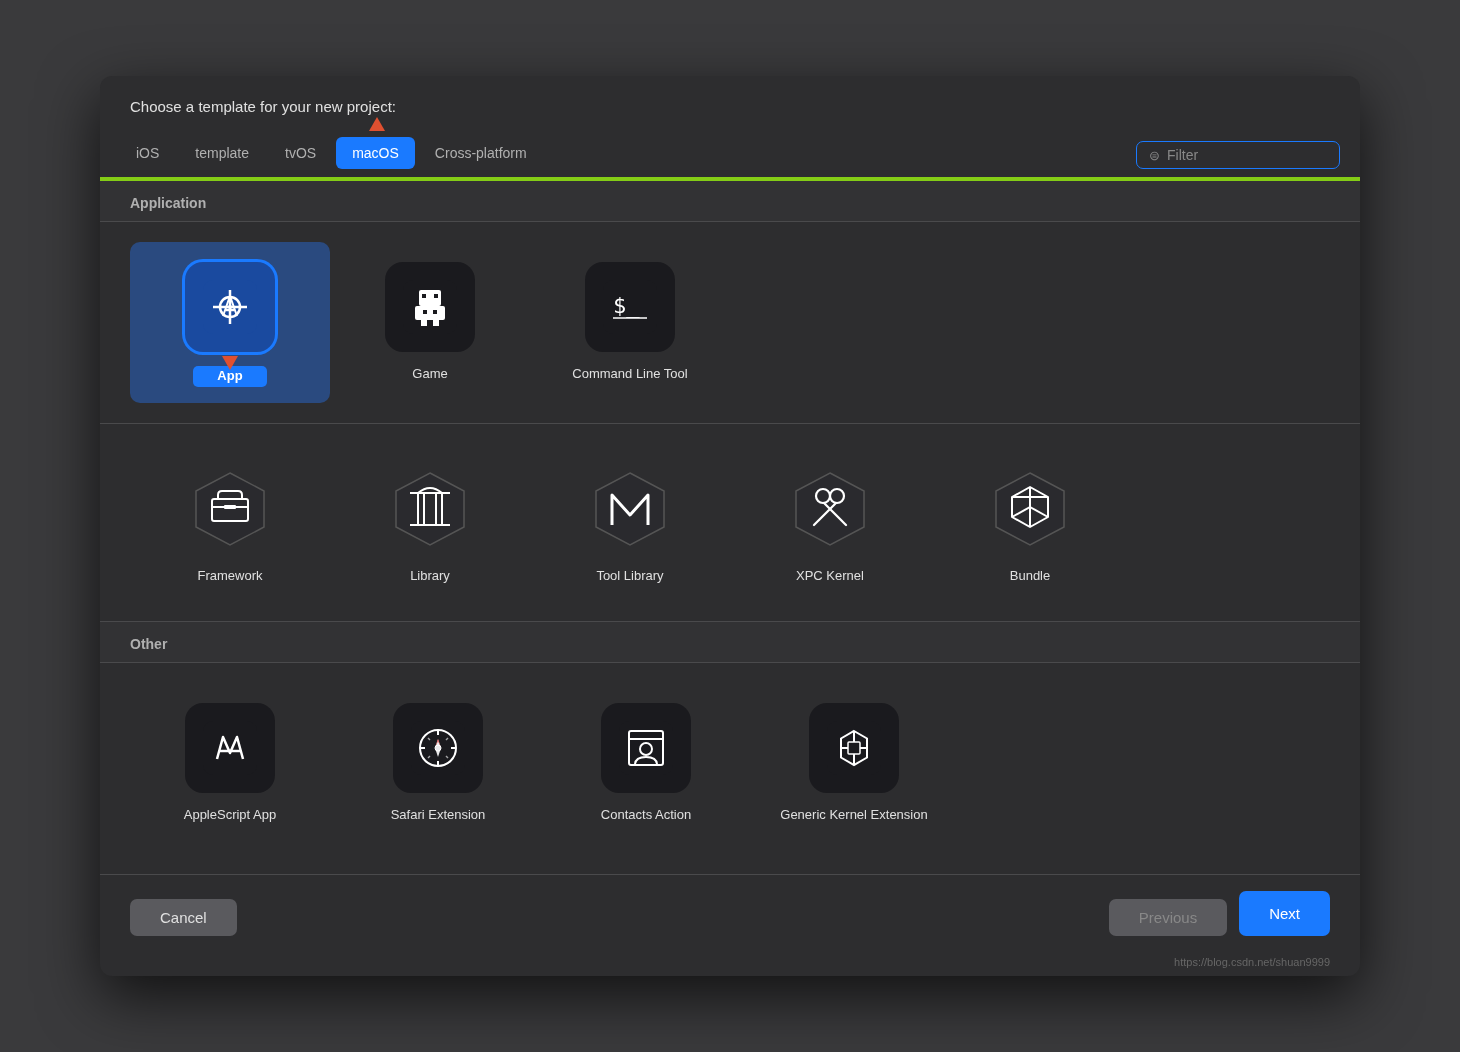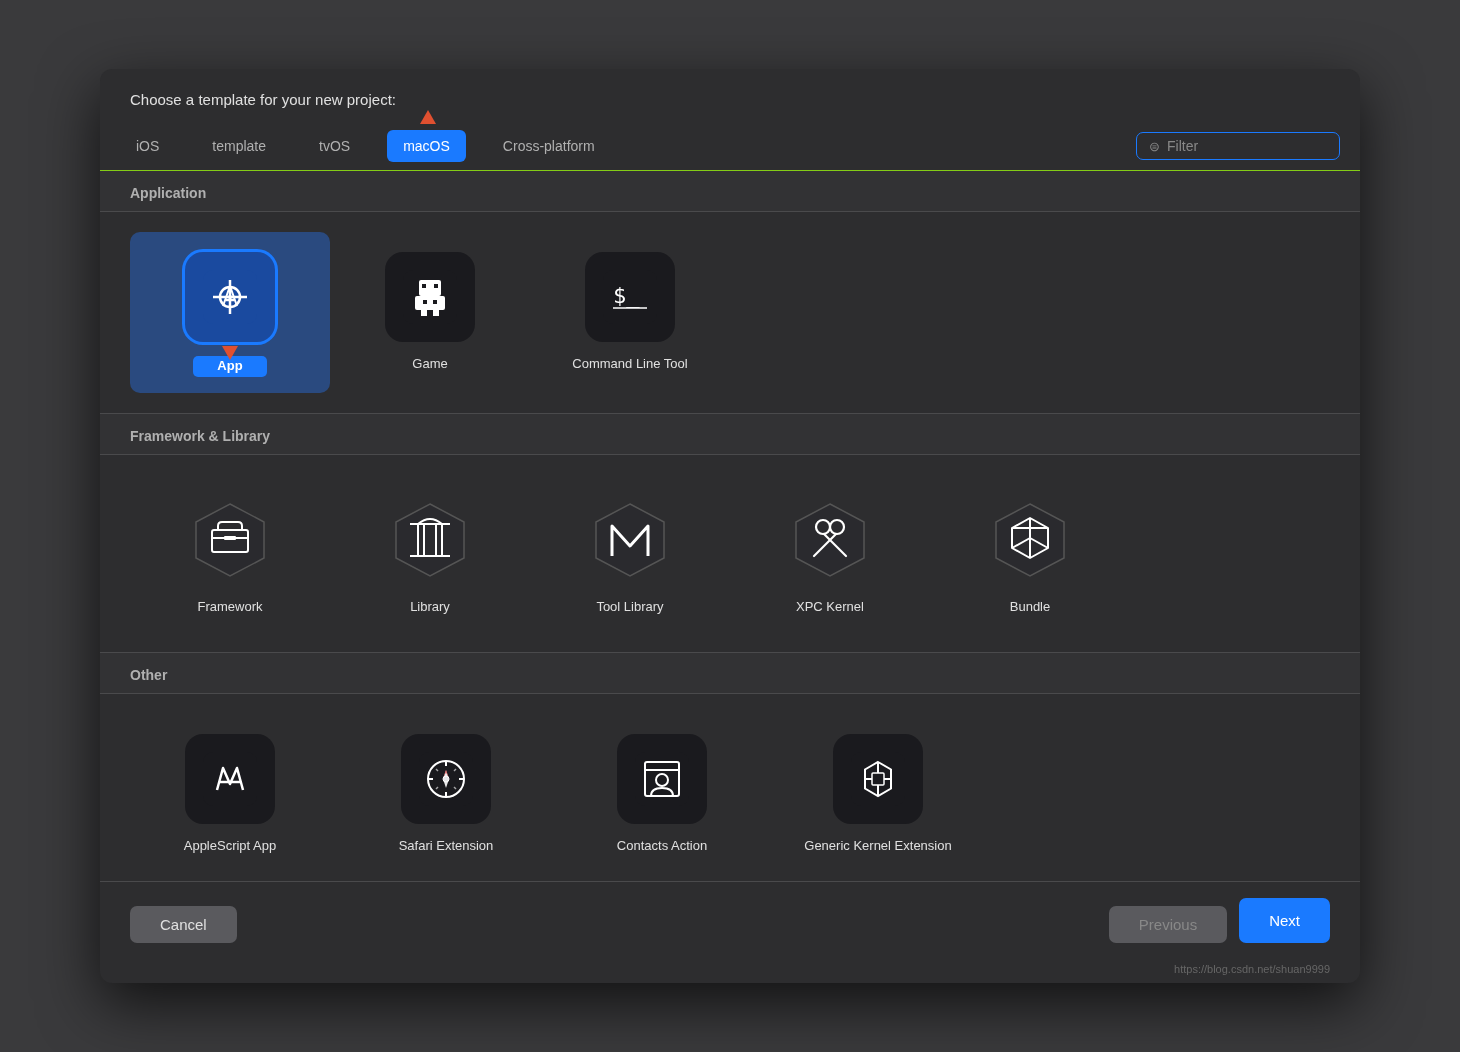--- a/index.html
+++ b/index.html
@@ -192,32 +192,32 @@
       width: 0;
       height: 0;
       border-left: 8px solid transparent;
       border-right: 8px solid transparent;
       border-bottom: 14px solid #e05030;
     }
     .tab-bar-wrapper {
       position: relative;
       padding: 8px 20px;
       display: flex;
-      align-items: center;
-      gap: 19px;
-      border-bottom: 1px solid #84cc16;
+      align-items: flex-end;
+      gap: 2px;
+      border-bottom: 4px solid #84cc16;
     }
     .macos-tab {
       position: relative;
     }
     .other-items-grid {
       display: flex;
       flex-wrap: wrap;
       padding: 20px 30px 10px;
-      gap: 16px;
+      gap: 8px;
       background: #2d2d2f;
       min-height: 140px;
     }
     
     .hex-icon {
       width: 80px;
       height: 80px;
     }
   </style>
 </head>
@@ -292,21 +292,20 @@
           <svg class="icon-svg" viewBox="0 0 54 54" fill="none" xmlns="http://www.w3.org/2000/svg">
             <rect width="54" height="54" rx="10" fill="#1a1a1e"></rect>
             <text x="10" y="33" font-family="monospace" font-size="22" fill="white">$_</text>
             <line x1="10" y1="38" x2="44" y2="38" stroke="white" stroke-width="1.5"></line>
           </svg>
         </div>
         <span class="item-label">Command Line Tool</span>
       </div>
     </div>
 
-    <div class="section-header">Framework &amp; Library</div>
     <div class="items-grid">
 
       <div class="item-cell">
         <div class="icon-wrapper" style="background:transparent;">
           <svg class="hex-icon" viewBox="0 0 80 80" fill="none" xmlns="http://www.w3.org/2000/svg">
             <polygon points="40,4 74,22 74,58 40,76 6,58 6,22" fill="#2a2a2e" stroke="#555" stroke-width="1.5"></polygon>
 
             <g stroke="white" stroke-width="2" fill="none">
               <rect x="22" y="30" width="36" height="22" rx="2"></rect>
               <path d="M28 30 L28 26 Q28 22 32 22 L48 22 Q52 22 52 26 L52 30"></path>

